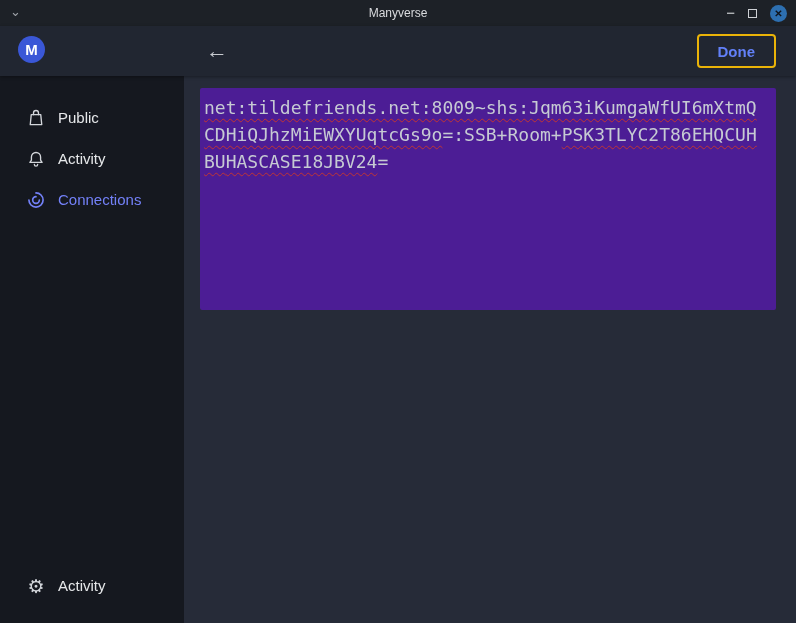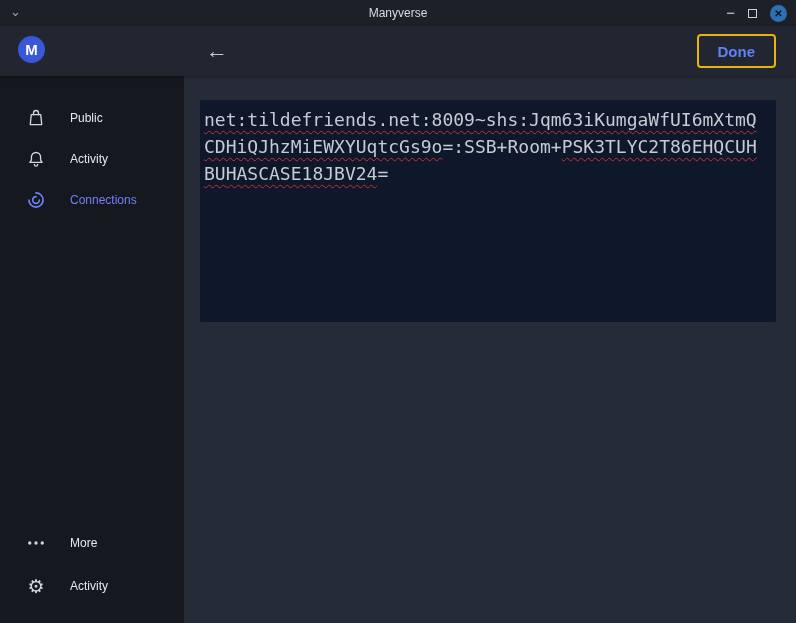--- a/index.html
+++ b/index.html
@@ -19,32 +19,32 @@
   .header { position:absolute; top:26px; left:0; width:796px; height:50px; background:#212631; box-shadow:0 1px 3px rgba(0,0,0,.35); z-index:2; }
   .logo { position:absolute; left:18px; top:10px; width:27px; height:27px; border-radius:50%; background:#3a57d7; display:flex; align-items:center; justify-content:center; color:#fff; font-weight:bold; font-size:15px; }
   .back-btn { position:absolute; left:201px; top:9px; width:32px; height:32px; display:flex; align-items:center; justify-content:center; color:#c8cbd0; font-size:22px; cursor:pointer; }
   .done-btn { position:absolute; right:20px; top:8px; height:34px; padding:0 19px; background:transparent; border:2px solid #eab308; border-radius:4px; color:#6280f8; font-weight:bold; font-size:15px; font-family:"Liberation Sans", sans-serif; cursor:pointer; }
 
   
   .sidebar { position:absolute; top:76px; left:0; width:184px; height:547px; background:#15181f; }
   .side-group-top { padding-top:21px; }
   .side-item { height:41px; display:flex; align-items:center; padding-left:26px; gap:12px; cursor:pointer; }
   .side-item .icn { width:20px; height:20px; display:flex; align-items:center; justify-content:center; flex:0 0 20px; }
-  .side-item .lbl { color:#e6e8ea; font-size:12px;margin-left:12px; }
+  .side-item .lbl { color:#e6e8ea; font-size:15px; }
   .side-item.active .lbl { color:#7381f8; font-weight:400; }
   .side-footer { position:absolute; left:0; right:0; bottom:16px; }
   .side-footer .side-item { height:43px; }
   svg.icon { width:20px; height:20px; }
   .stroke-icn { fill:none; stroke:#d3d6db; stroke-width:1.6; stroke-linecap:round; stroke-linejoin:round; }
   .fill-icn { fill:#d3d6db; }
   .accent-stroke { stroke:#7381f8; stroke-width:2; fill:none; stroke-linecap:round; }
   .gear-glyph { color:#d3d6db; font-size:19px; line-height:20px; font-family:"DejaVu Sans", sans-serif; }
 
   
-  .invite-box { position:absolute; left:200px; top:100px; width:576px; height:222px; background:#0f172a; border-radius:2px; padding:6px 10px 0 4px; font-family:"DejaVu Sans Mono", monospace; font-size:18px; line-height:27px; color:#c6cad3; white-space:pre-wrap; word-break:break-all; cursor:text; }
+  .invite-box { position:absolute; left:200px; top:88px; width:576px; height:222px; background:#4c1d95; border-radius:2px; padding:6px 10px 0 4px; font-family:"DejaVu Sans Mono", monospace; font-size:18px; line-height:27px; color:#c6cad3; white-space:pre-wrap; word-break:break-all; cursor:text; }
   .seg.misspelled { text-decoration:underline; text-decoration-style:wavy; text-decoration-color:#c03434; text-decoration-thickness:1px; text-underline-offset:4px; text-decoration-skip-ink:none; }
 </style>
 </head>
 <body>
 
 <div class="titlebar">
   <span class="tb-chevron">⌄</span>
   <span class="tb-title">Manyverse</span>
   <div class="tb-controls">
     <span class="tb-min">−</span>
@@ -95,32 +95,20 @@
           <path d="M12 8a4 4 0 1 0 4 4"></path>
         </g>
           </svg>
       </span>
       <span class="lbl">Connections</span>
     </div>
   </div>
 
   <div class="side-footer">
 
-    <div class="side-item">
-      <span class="icn">
-        <svg class="icon" viewBox="0 0 24 24">
-          <g class="fill-icn">
-              <circle cx="4.5" cy="12" r="2"></circle>
-              <circle cx="12" cy="12" r="2"></circle>
-              <circle cx="19.5" cy="12" r="2"></circle>
-            </g>
-        </svg>
-      </span>
-      <span class="lbl">More</span>
-    </div>
 
     <div class="side-item">
       <span class="icn gear-glyph">⚙</span>
       <span class="lbl">Activity</span>
     </div>
 
   </div>
 </div>
 
 <div class="invite-box" role="textbox"><span class="seg misspelled">net:tildefriends.net:8009~shs:Jqm63iKumgaWfUI6mXtmQCDHiQJhzMiEWXYUqtcGs9o</span><span class="seg">=:</span><span class="seg">SSB+Room+</span><span class="seg misspelled">PSK3TLYC2T86EHQCUHBU</span><span class="seg misspelled">HASCASE18JBV24</span><span class="seg">=</span></div>

